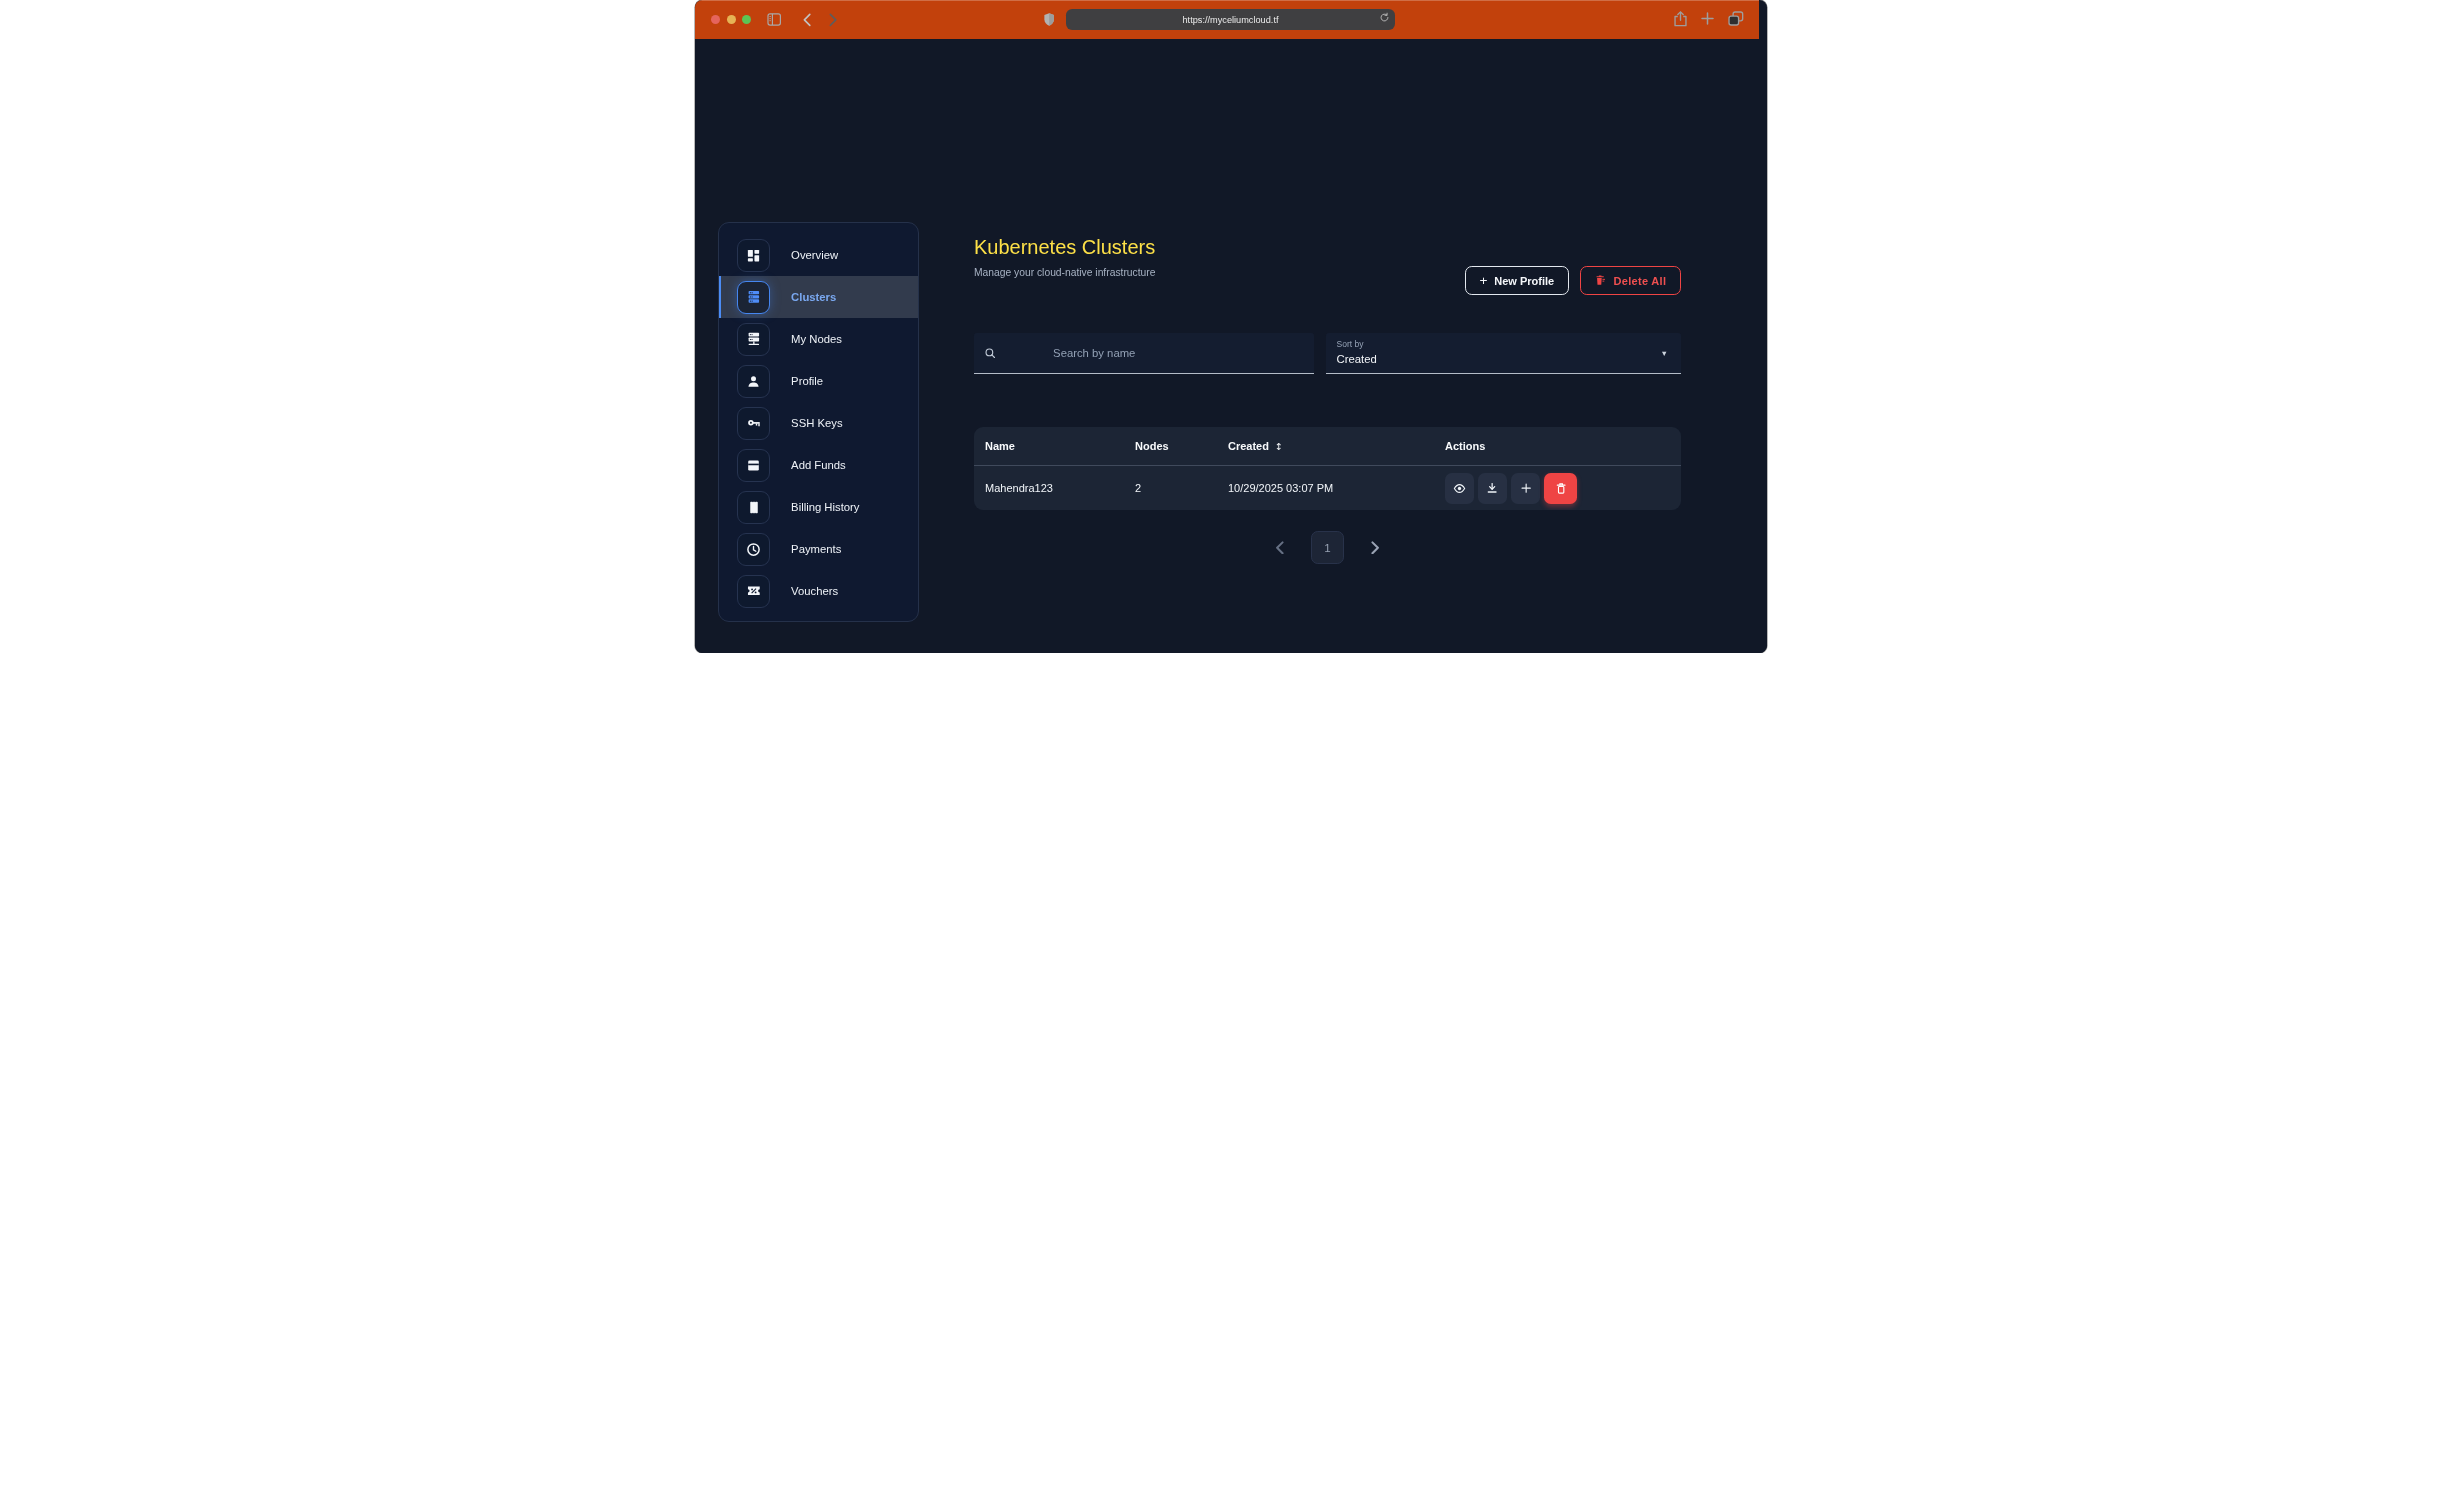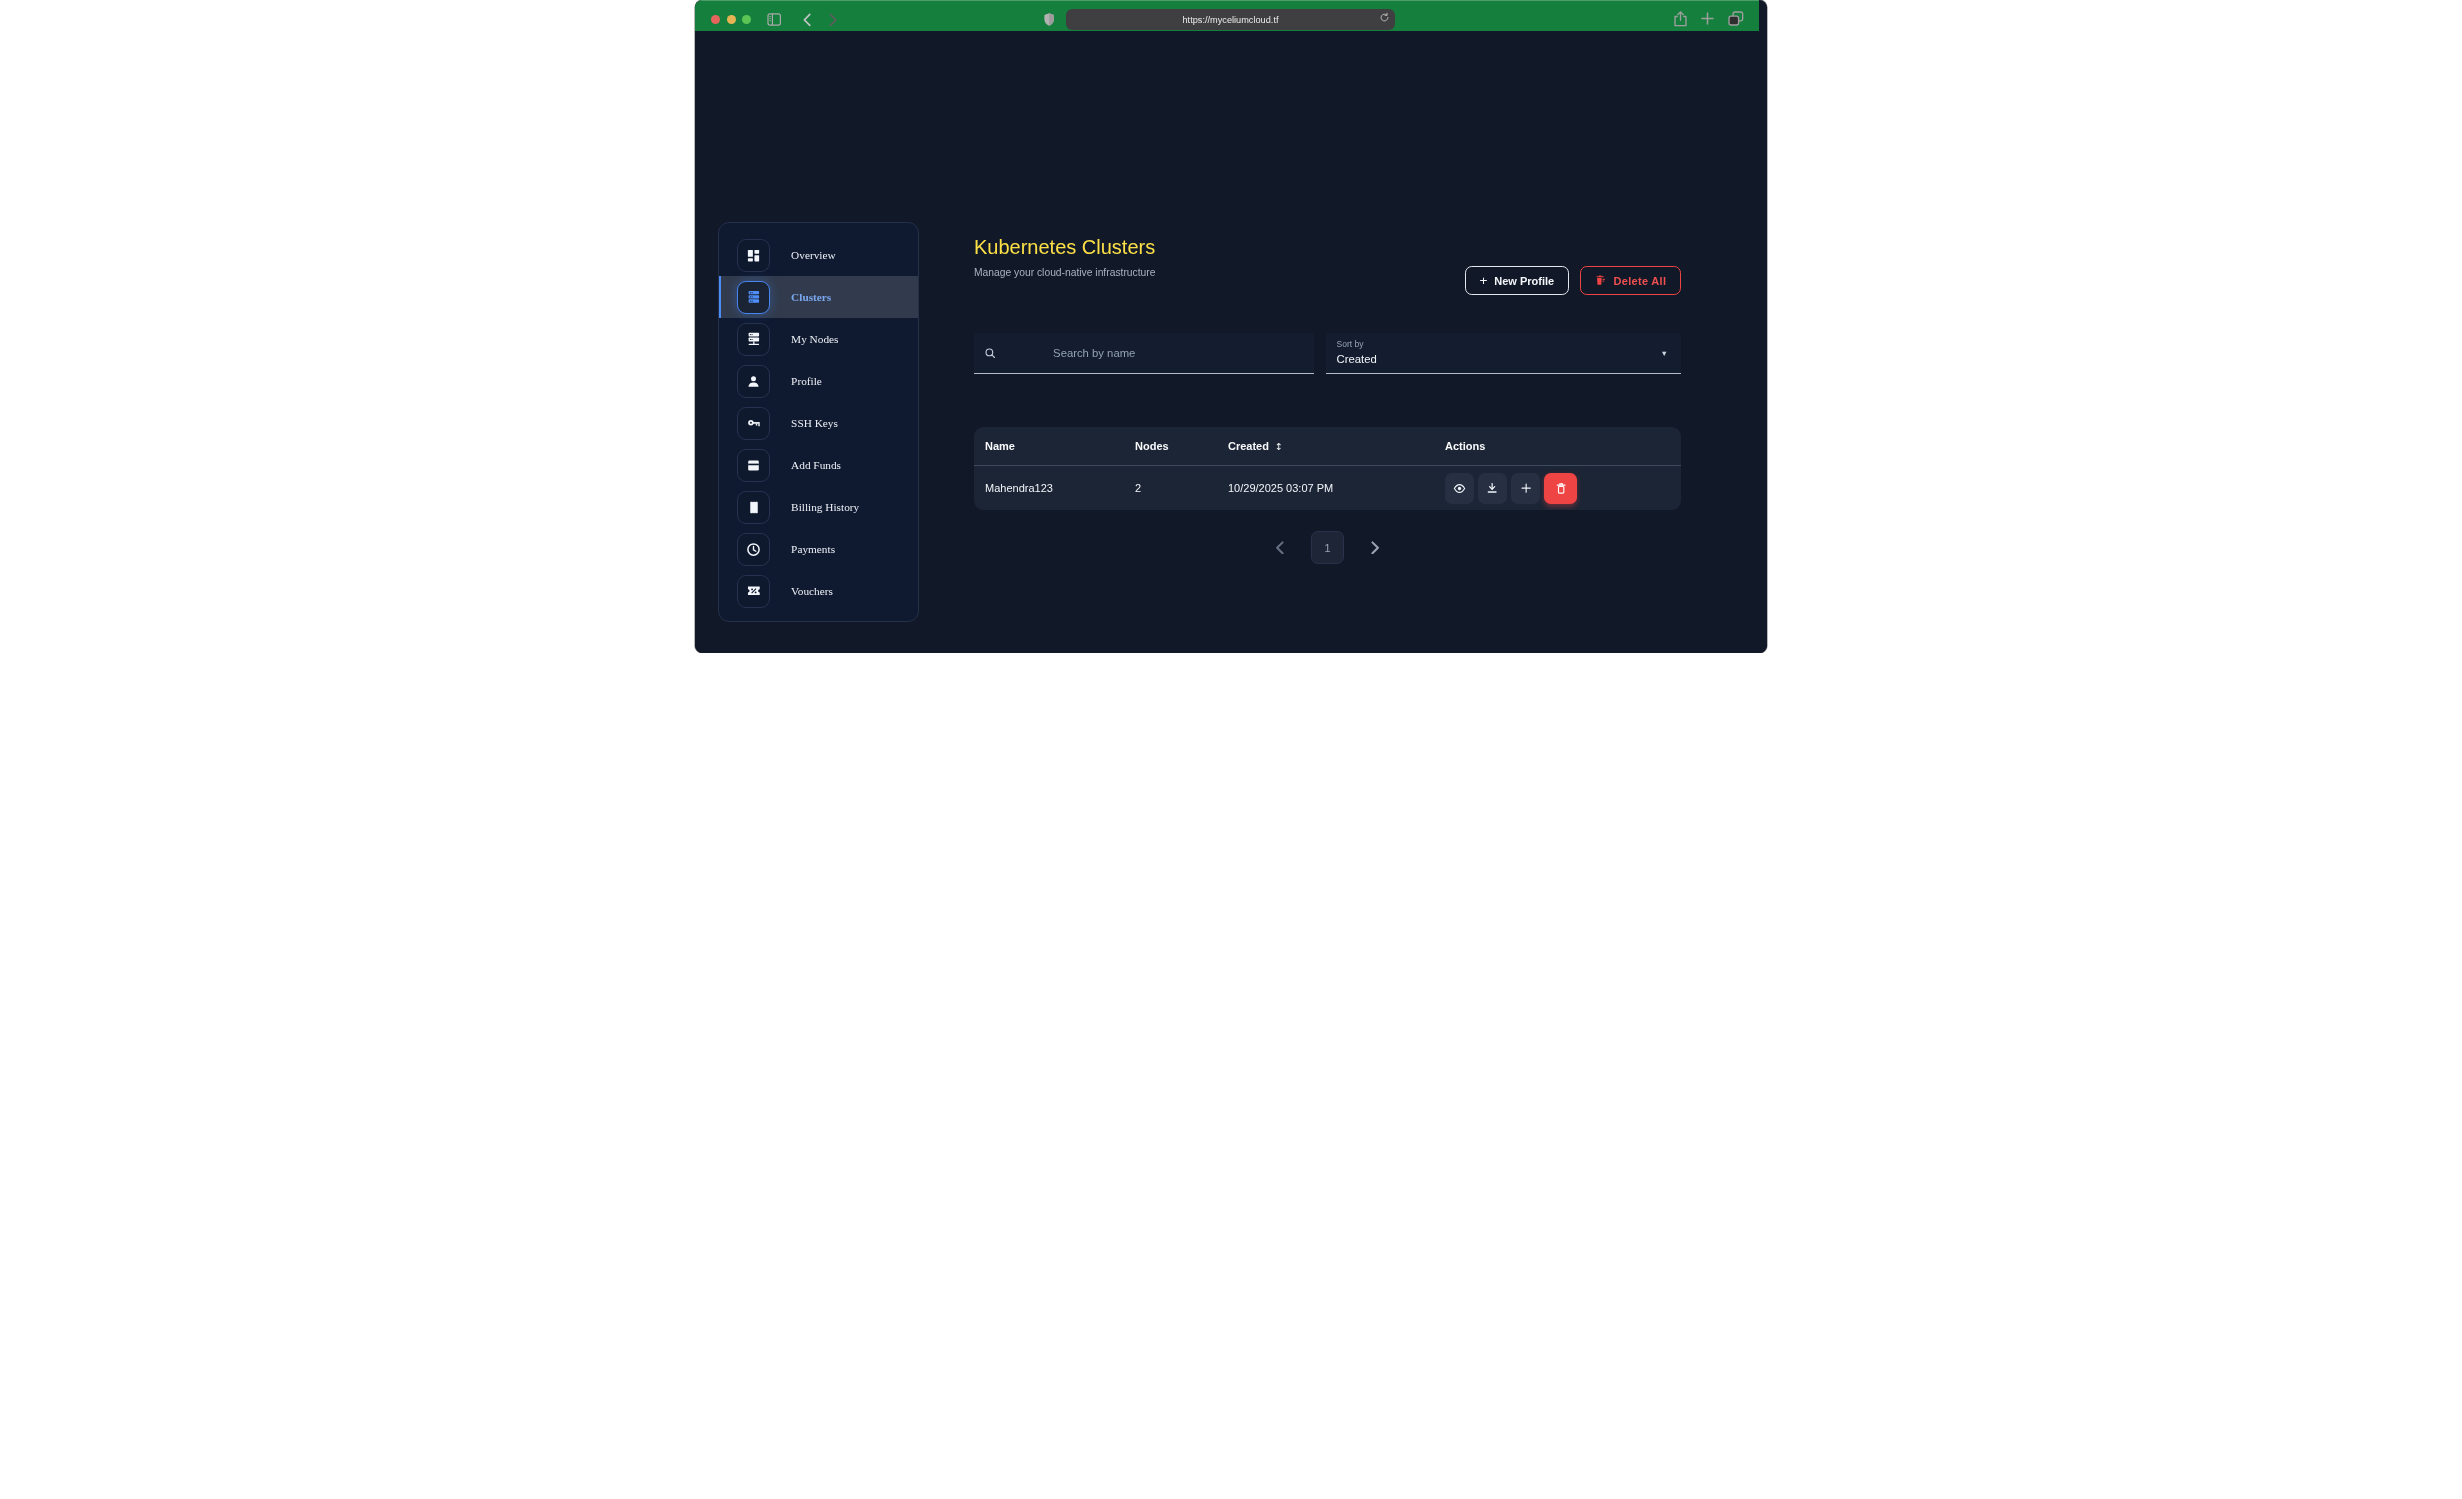--- a/index.html
+++ b/index.html
@@ -1,20 +1,20 @@
 <!DOCTYPE html>
 <html style="font-size:11px"><head>
 <meta charset="utf-8">
 <style>
   html,body{margin:0;padding:0;background:#ffffff;}
   body{font-family:"Liberation Sans",sans-serif;-webkit-font-smoothing:antialiased;}
   .window{position:relative;width:1072px;height:653px;margin:0 auto;border-radius:7.5px;overflow:hidden;background:#111827;box-shadow:0 0 0 0.7px rgba(0,0,0,.4);}
 
   
-  .chrome{position:absolute;top:0;left:0;right:8px;height:31px;background:#15803d;box-shadow:inset 0 0.7px 0 rgba(255,255,255,.32);}
+  .chrome{position:absolute;top:0;left:0;right:8px;height:39px;background:#c2410c;box-shadow:inset 0 0.7px 0 rgba(255,255,255,.32);}
   .lights{position:absolute;left:16.4px;top:15px;display:flex;gap:6.2px;}
   .light{width:9px;height:9px;border-radius:50%;}
   .nav-ic{position:absolute;display:flex;align-items:center;justify-content:center;width:18px;height:16.4px;}
   .urlwrap{position:absolute;left:371px;top:9px;width:329px;height:21px;background:#3f3f41;border-radius:6.2px;display:flex;align-items:center;justify-content:center;}
   .url{color:#ececec;font-size:9.2px;}
   .reload{position:absolute;right:5.5px;top:2.7px;}
   .shield{position:absolute;left:349px;top:13px;}
   .right-ics{position:absolute;right:15px;top:11px;display:flex;gap:14.4px;align-items:center;}
 
   
@@ -23,21 +23,21 @@
   .hero::before{content:'';position:absolute;top:0;left:18%;right:18%;height:23px;
     background:radial-gradient(ellipse 60% 100% at 50% 0%,rgba(205,218,238,.30),rgba(205,218,238,0) 75%),
     repeating-linear-gradient(90deg,rgba(255,255,255,.045) 0 11px,transparent 11px 36px);
     filter:blur(1.4px);pointer-events:none;}
   .hero h1{margin:-6.2px 0 0;font-size:24px;font-weight:800;color:#ffffff;letter-spacing:0.1px;
     text-shadow:0 0.7px 9.6px rgba(255,255,255,.55),0 0 26px rgba(255,255,255,.30);}
   .hero p{margin:20.5px 0 0;font-size:14px;color:#e7ebf2;font-weight:400;}
 
   
   .sidebar{position:absolute;left:22.6px;top:183px;width:201px;height:400px;box-sizing:border-box;background:#0f1930;border:0.7px solid #25314a;border-radius:11px;padding:11px 0;}
-  .side-item{position:relative;height:42px;display:flex;align-items:center;padding-left:18.5px;cursor:pointer;font-family:Liberation Serif, serif;}
+  .side-item{position:relative;height:42px;display:flex;align-items:center;padding-left:18.5px;cursor:pointer;}
   .tile{width:31px;height:31px;border-radius:9px;background:#0e192e;border:0.7px solid #263350;display:flex;align-items:center;justify-content:center;flex:none;}
   .side-label{margin-left:21px;color:#eef2f7;font-size:11.3px;}
   .side-item.active{background:#323b4d;}
   .side-item.active::before{content:'';position:absolute;left:0;top:0;bottom:0;width:2.7px;background:#4b8cf5;}
   .side-item.active .tile{background:#1b2435;border:1px solid #4586f0;box-shadow:0 0 11px rgba(66,133,244,.35);}
   .side-item.active .side-label{color:#7aa8f0;font-weight:700;}
 
   
   .main{position:absolute;left:279px;top:197px;width:707px;}
   .head-row{display:flex;justify-content:space-between;align-items:flex-start;}

